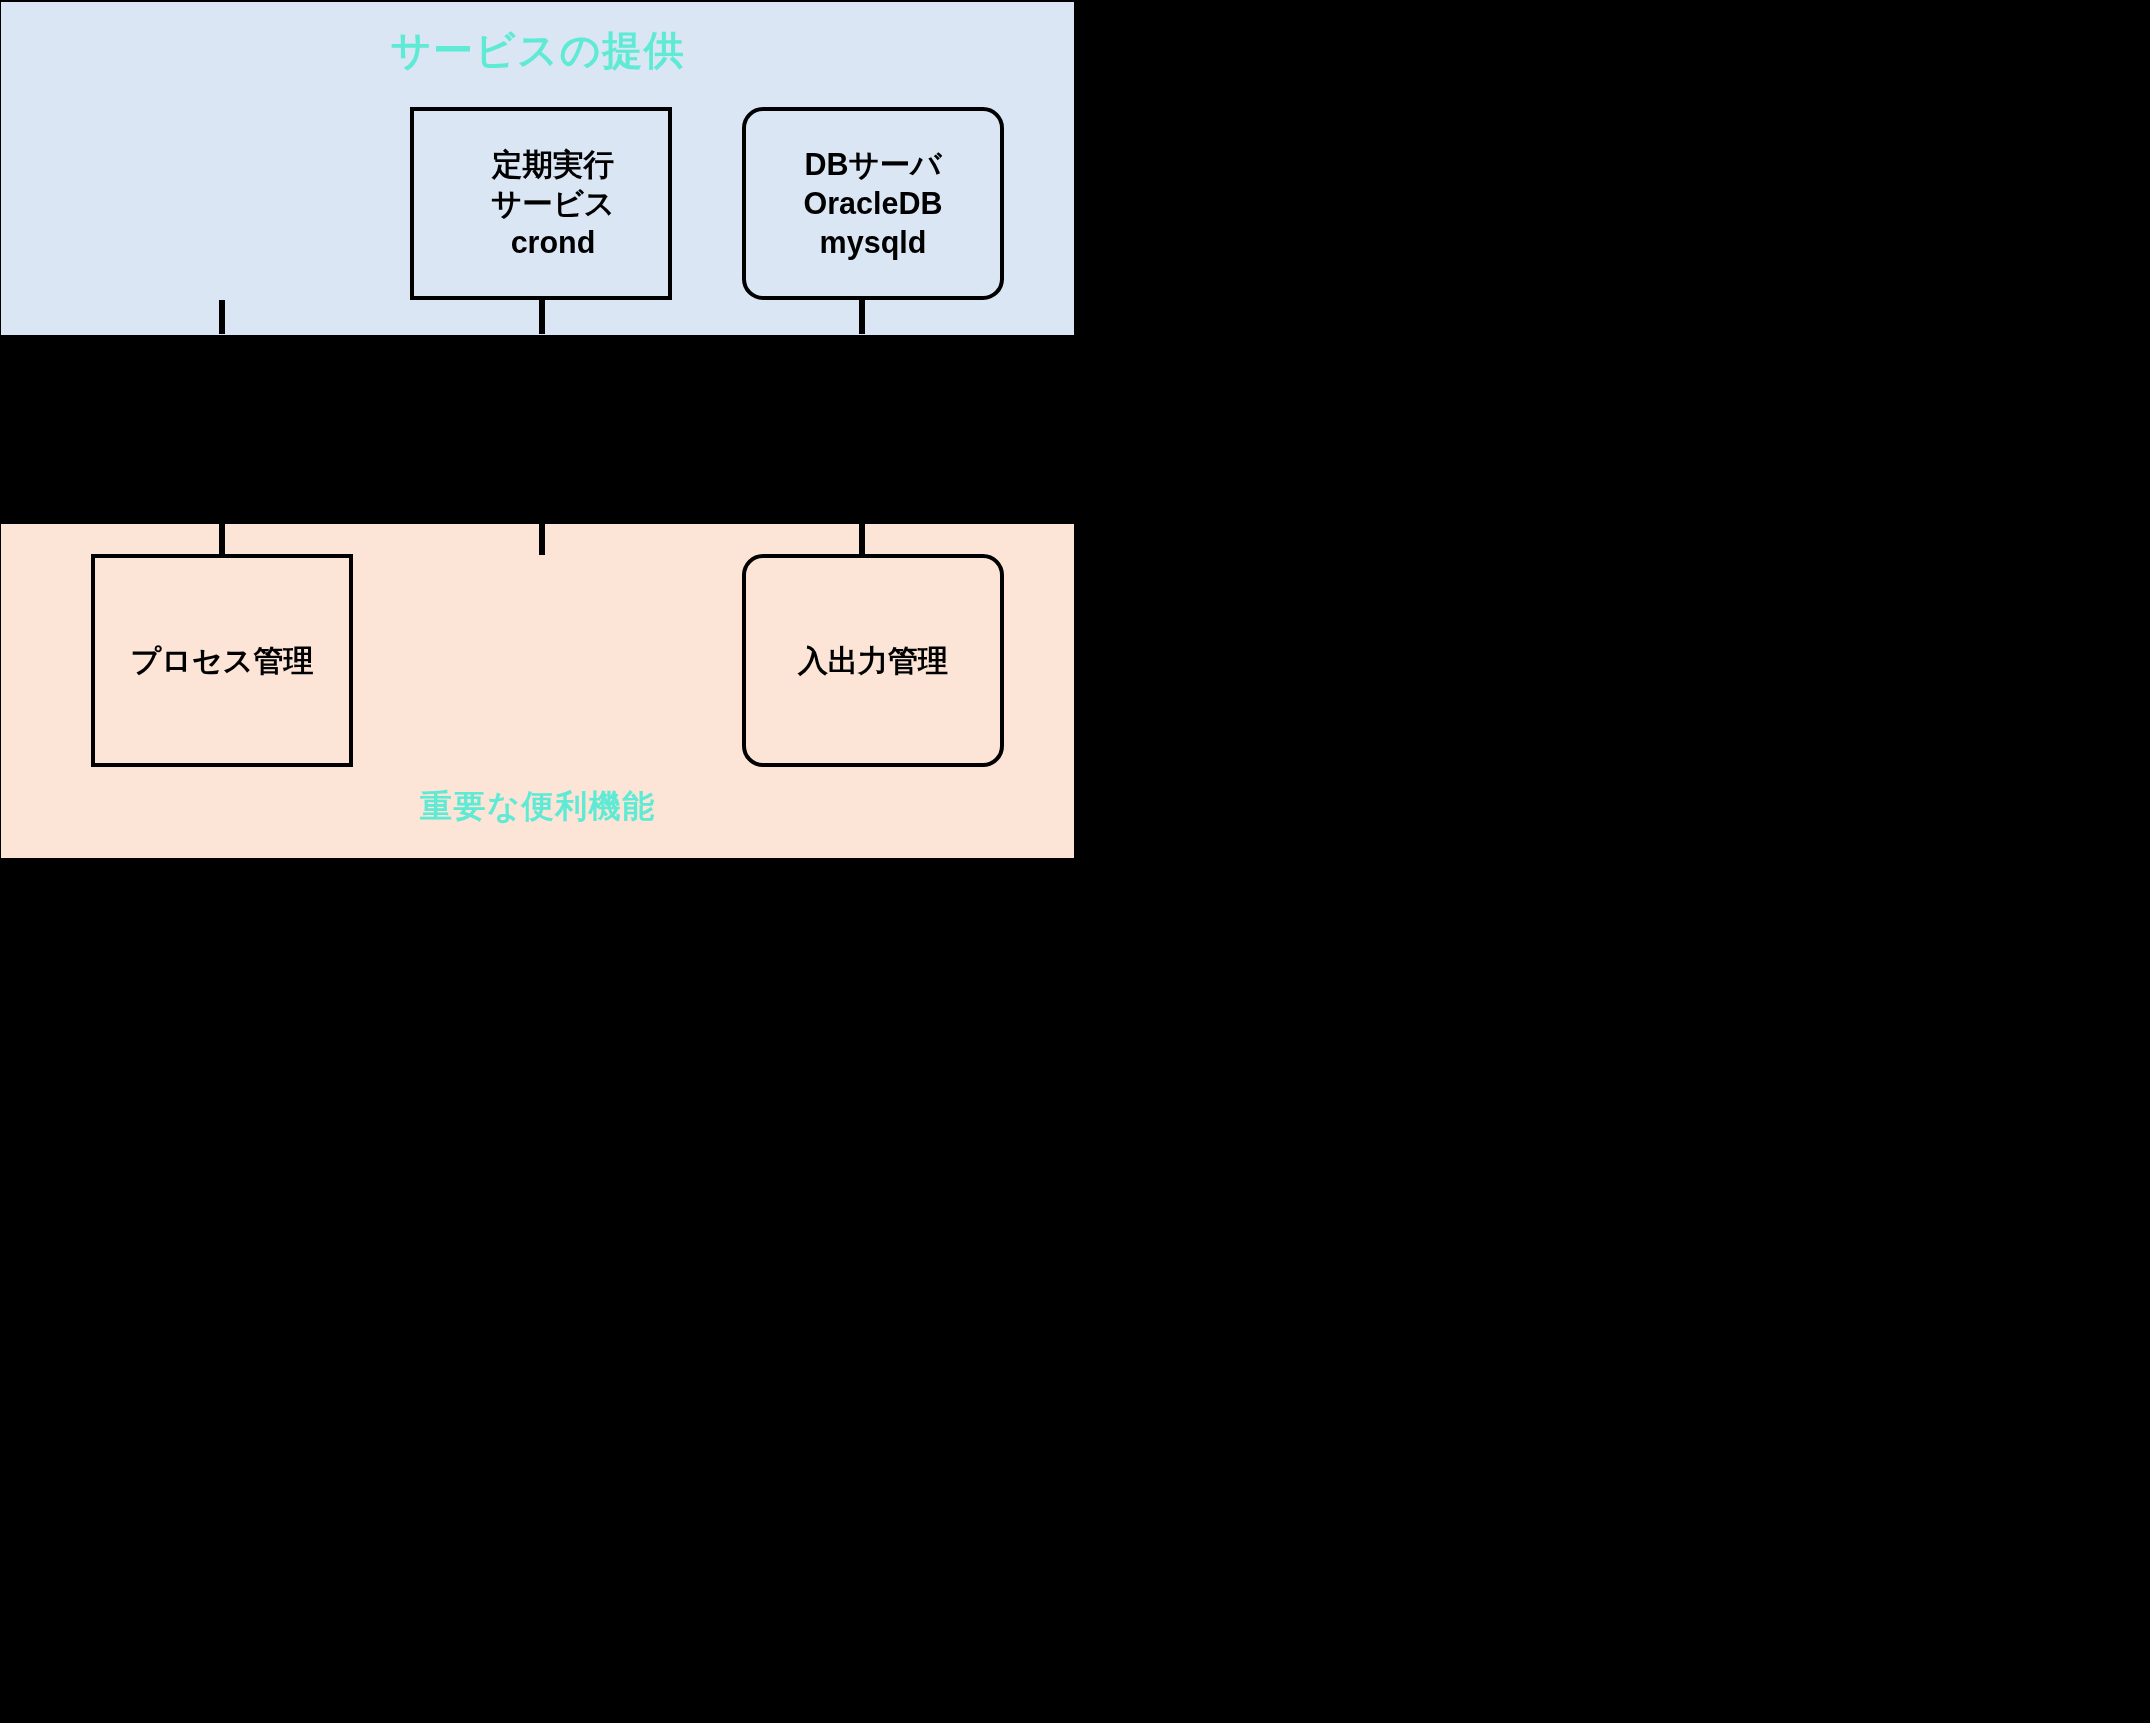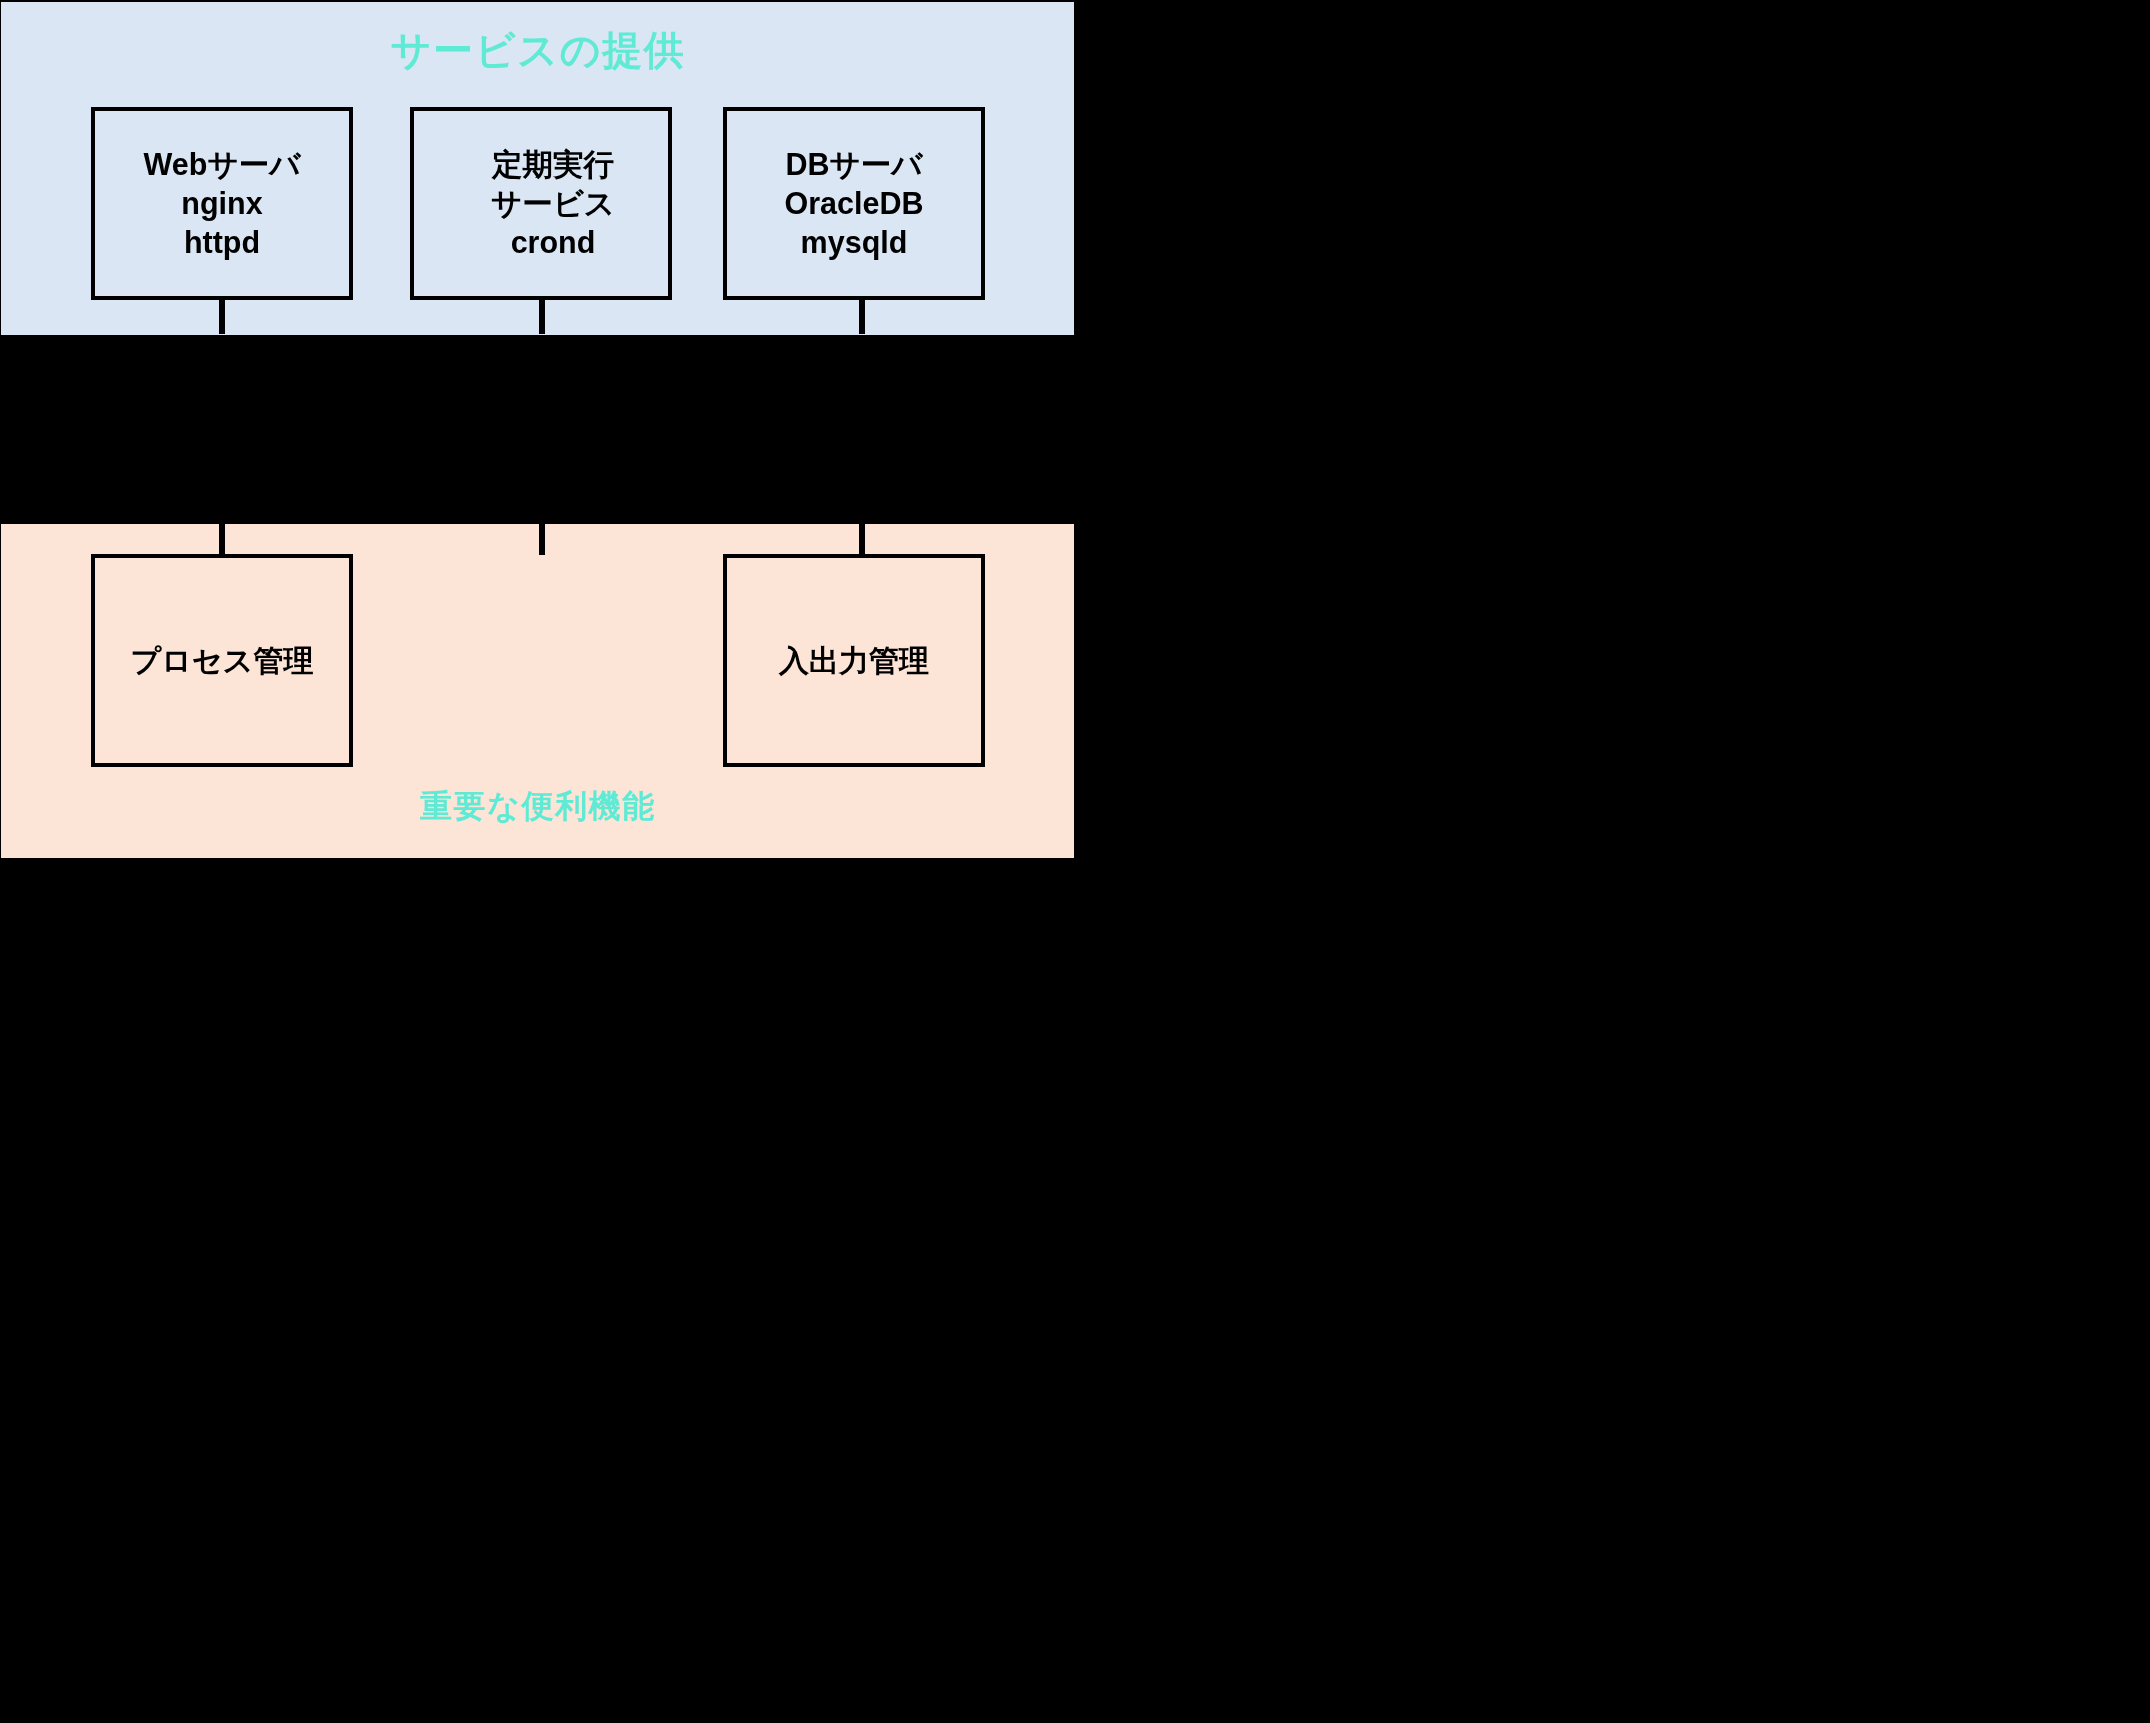--- a/index.html
+++ b/index.html
@@ -79,21 +79,21 @@
     line-height: 39px;
   }
   .dbox.bottom-row {
     top: 554px;
     height: 213px;
     font-size: 30px;
     line-height: 42px;
   }
   .col-a { left: 91px; }
   .col-b { left: 410px; padding-left: 24px; }
-  .col-c { left: 723px; }
+  .col-c { left: 742px; border-radius: 21px; }
 
   
   .connector {
     position: absolute;
     width: 5.6px;
     background: #000;
   }
   .connector.upper { top: 300px; height: 34px; }
   .connector.lower { top: 524px; height: 31px; }
   .conn-a { left: 219px; }
@@ -116,25 +116,20 @@
 <div class="canvas">
 
   <div class="section top"></div>
 
   <div class="section bottom"></div>
 
   <div class="black-band"></div>
 
   <div class="big-title title-top">サービスの提供</div>
 
-  <div class="dbox top-row col-a">
-    <div>Webサーバ</div>
-    <div>nginx</div>
-    <div>httpd</div>
-  </div>
 
   <div class="dbox top-row col-b">
     <div>定期実行</div>
     <div>サービス</div>
     <div>crond</div>
   </div>
 
   <div class="dbox top-row col-c">
     <div>DBサーバ</div>
     <div>OracleDB</div>

